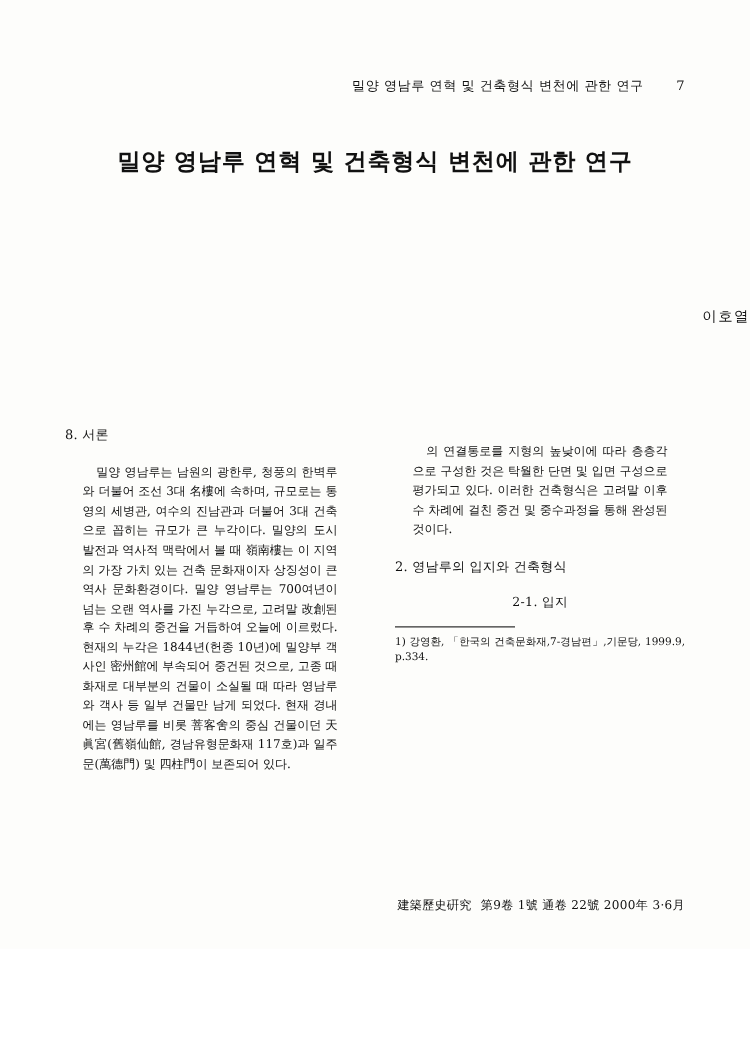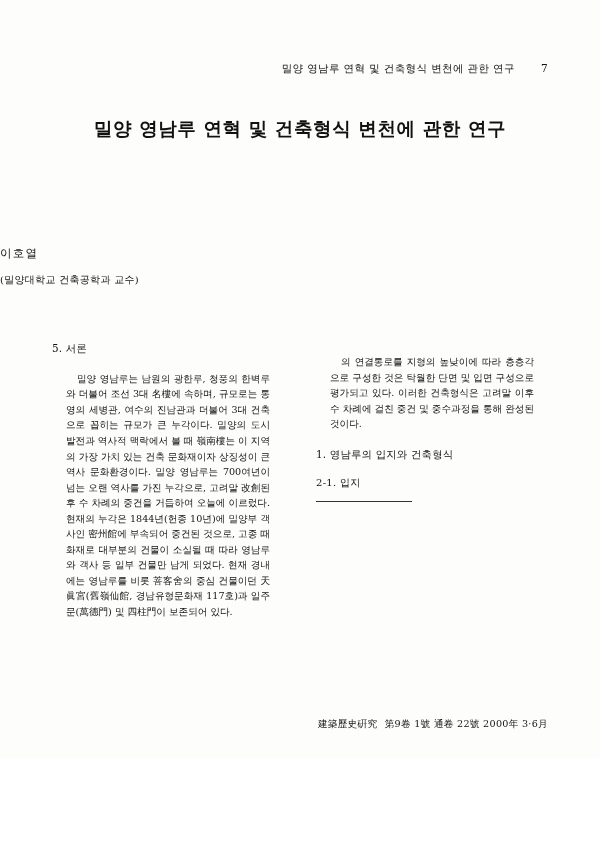--- a/index.html
+++ b/index.html
@@ -52,21 +52,21 @@
     font-size: 18.5px;
     letter-spacing: 0.6px;
     color: #111;
   }
 
   .author-block {
     position: absolute;
     top: 246px;
     left: 0;
     width: 600px;
-    text-align: left;
+    text-align: right;
   }
   .author-name {
     font-size: 11.5px;
     letter-spacing: 1.2px;
     margin-bottom: 12px;
   }
   .author-affil {
     font-size: 10px;
     letter-spacing: 0.3px;
   }
@@ -92,21 +92,21 @@
 
   .sec-head {
     font-size: 10.4px;
     margin: 0 0 9px 0;
     letter-spacing: 0.2px;
   }
   .sec-head.spaced { margin-top: 14px; }
   .subsec-head {
     font-size: 10px;
     margin: 12px 0 6px 0;
-    text-align: left;
+    text-align: center;
     letter-spacing: 0.3px;
   }
   p.para {
     margin: 14px;
     text-indent: 11px;
   }
   p.para.first { text-indent: 11px; }
 
   .footnote-sep {
     margin-top: 10px;
@@ -139,35 +139,35 @@
   <div class="running-head">
     <span class="rh-text">밀양 영남루 연혁 및 건축형식 변천에 관한 연구</span><span class="rh-page">7</span>
   </div>
 
   <div class="rule"></div>
 
   <h1 class="title">밀양 영남루 연혁 및 건축형식 변천에 관한 연구</h1>
 
   <div class="author-block">
     <div class="author-name">이호열</div>
-    <div class="author-affil">(밀양대학교 건축공학과 교수)</div>
   </div>
 
   <div class="columns">
 
     <div class="col col-left">
-      <div class="sec-head">5. 서론</div>
+      <div class="sec-head">8. 서론</div>
       <p class="para first">밀양 영남루는 남원의 광한루, 청풍의 한벽루와 더불어 조선 3대 名樓에 속하며, 규모로는 통영의 세병관, 여수의 진남관과 더불어 3대 건축으로 꼽히는 규모가 큰 누각이다. 밀양의 도시 발전과 역사적 맥락에서 볼 때 嶺南樓는 이 지역의 가장 가치 있는 건축 문화재이자 상징성이 큰 역사 문화환경이다. 밀양 영남루는 700여년이 넘는 오랜 역사를 가진 누각으로, 고려말 改創된 후 수 차례의 중건을 거듭하여 오늘에 이르렀다. 현재의 누각은 1844년(헌종 10년)에 밀양부 객사인 密州館에 부속되어 중건된 것으로, 고종 때 화재로 대부분의 건물이 소실될 때 따라 영남루와 객사 등 일부 건물만 남게 되었다. 현재 경내에는 영남루를 비롯 菩客舍의 중심 건물이던 天眞宮(舊嶺仙館, 경남유형문화재 117호)과 일주문(萬德門) 및 四柱門이 보존되어 있다.</p>
     </div>
 
     <div class="col col-right">
       <p class="para">의 연결통로를 지형의 높낮이에 따라 층층각으로 구성한 것은 탁월한 단면 및 입면 구성으로 평가되고 있다. 이러한 건축형식은 고려말 이후 수 차례에 걸친 중건 및 중수과정을 통해 완성된 것이다.</p>
-      <div class="sec-head spaced">1. 영남루의 입지와 건축형식</div>
+      <div class="sec-head spaced">2. 영남루의 입지와 건축형식</div>
       <div class="subsec-head">2-1. 입지</div>
       <div class="footnote-sep"></div>
+      <div class="footnote">1) 강영환, 「한국의 건축문화재,7-경남편」,기문당, 1999.9, p.334.</div>
     </div>
 
   </div>
 
   <div class="footer">
     <span class="f-journal">建築歷史硏究</span>
     <span class="f-vol">第9卷 1號</span>
     <span class="f-iss">通卷 22號</span>
     <span class="f-date">2000年 3·6月</span>
   </div>

